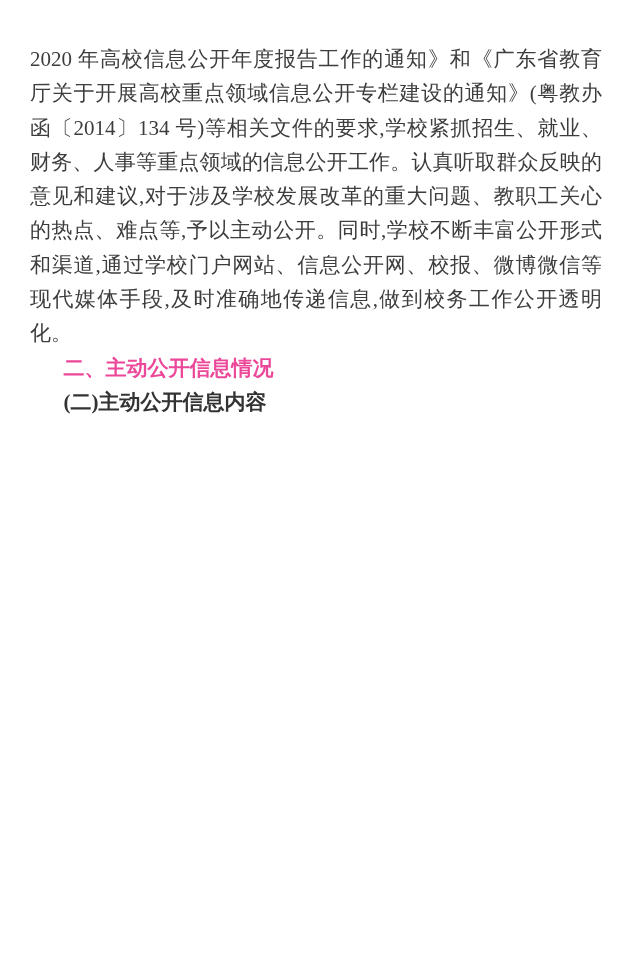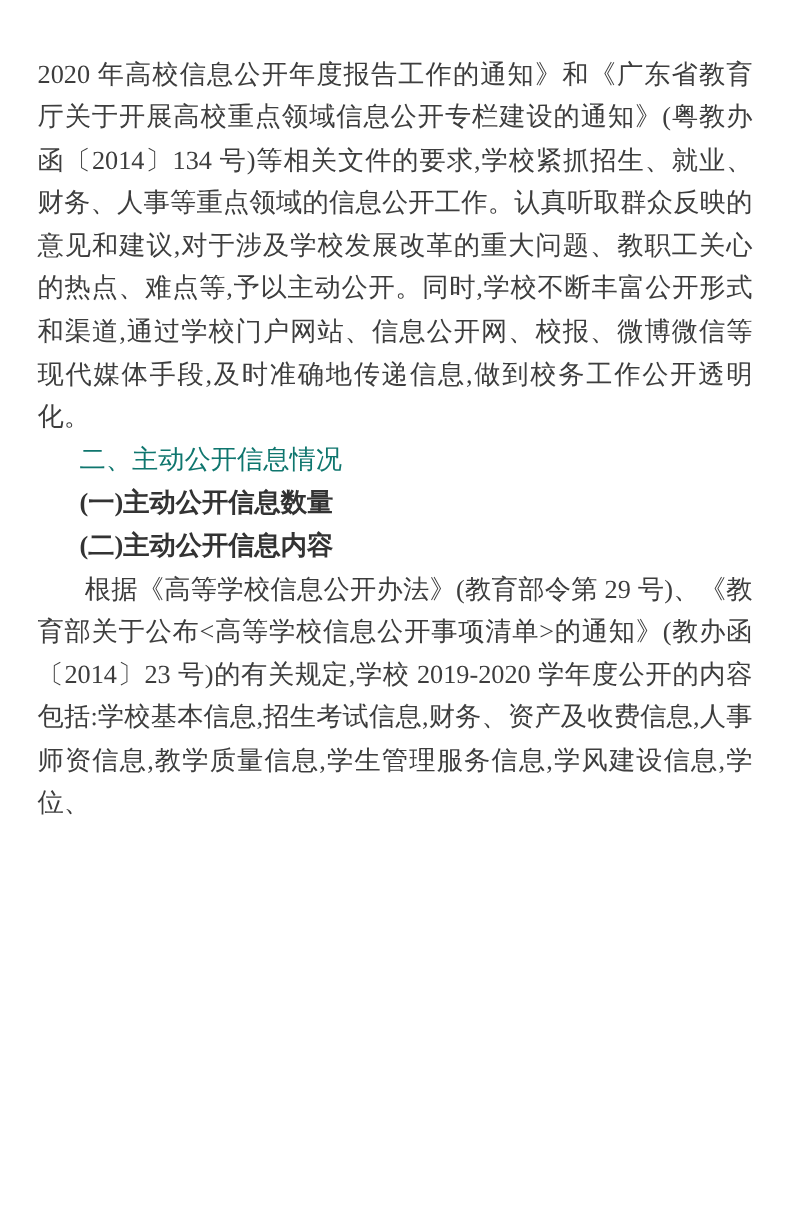--- a/index.html
+++ b/index.html
@@ -29,22 +29,22 @@
     line-height: 34.3px;
   }
   p.body-par {
     font-weight: 400;
   }
   p.indent {
     text-indent: 1.8em;
   }
   p.h-major {
     font-family: "Liberation Sans", "DejaVu Sans", sans-serif;
-    font-weight: 400;
-    color: #0f766e;
+    font-weight: 700;
+    color: #ec4899;
     text-indent: 1.6em;
   }
   p.h-sub {
     font-weight: 700;
     color: #333333;
     text-indent: 1.6em;
   }
   .page-number {
     position: absolute;
     left: 522px;
@@ -57,18 +57,16 @@
     font-family: "Liberation Serif", "DejaVu Serif", serif;
   }
 </style>
 </head>
 <body>
 
 <div class="page">
   <div class="content" id="doc-content">
       <p class="body-par">2020 年高校信息公开年度报告工作的通知》和《广东省教育厅关于开展高校重点领域信息公开专栏建设的通知》(粤教办函〔2014〕134 号)等相关文件的要求,学校紧抓招生、就业、财务、人事等重点领域的信息公开工作。认真听取群众反映的意见和建议,对于涉及学校发展改革的重大问题、教职工关心的热点、难点等,予以主动公开。同时,学校不断丰富公开形式和渠道,通过学校门户网站、信息公开网、校报、微博微信等现代媒体手段,及时准确地传递信息,做到校务工作公开透明化。</p>
       <p class="h-major indent">二、主动公开信息情况</p>
-      <p class="h-sub indent">(一)主动公开信息数量</p>
       <p class="h-sub indent">(二)主动公开信息内容</p>
-      <p class="body-par indent">根据《高等学校信息公开办法》(教育部令第 29 号)、《教育部关于公布&lt;高等学校信息公开事项清单&gt;的通知》(教办函〔2014〕23 号)的有关规定,学校 2019-2020 学年度公开的内容包括:学校基本信息,招生考试信息,财务、资产及收费信息,人事师资信息,教学质量信息,学生管理服务信息,学风建设信息,学位、</p>
     </div>
   <div class="page-number">- 3 -</div>
 </div>
 
 </body></html>

